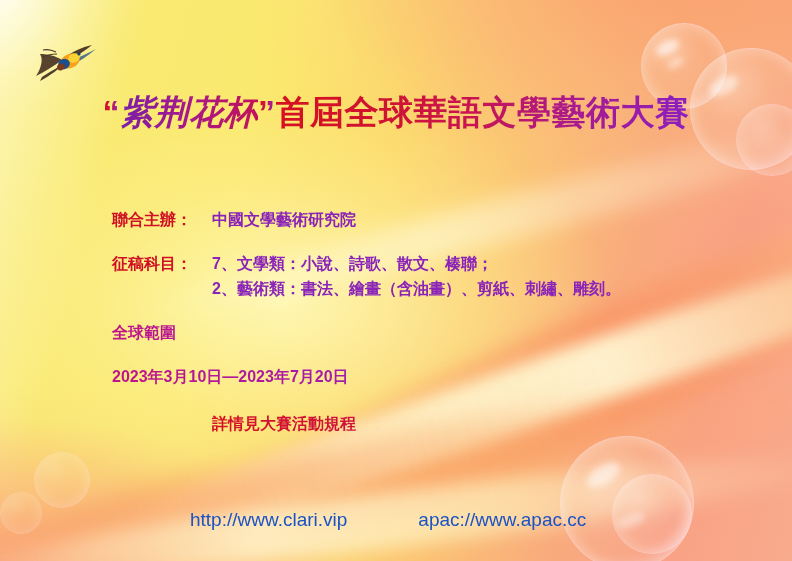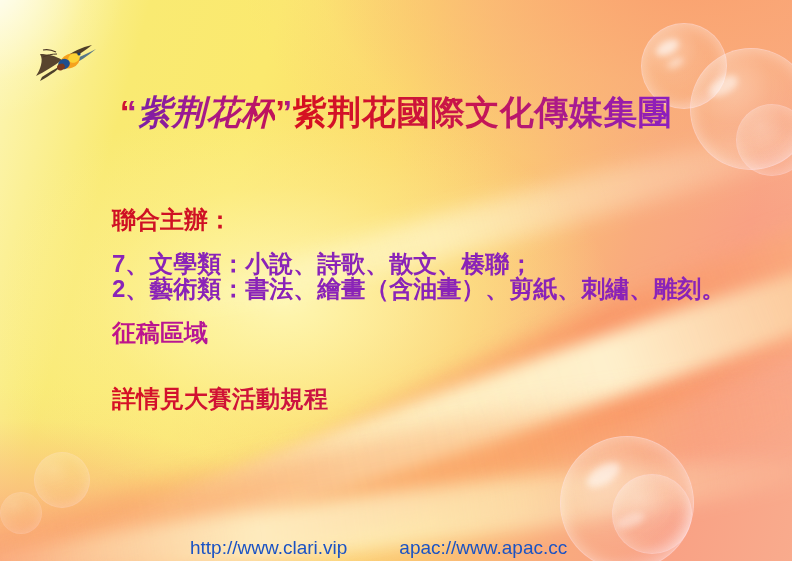--- a/index.html
+++ b/index.html
@@ -199,21 +199,21 @@
     color: transparent;
     margin-top: 28px;
     -webkit-text-fill-color: transparent;
   }
 
   .body-block {
     position: absolute;
     left: 112px;
     top: 207px;
     width: 660px;
-    font-size: 24px;
+    font-size: 16px;
     line-height: 25px;
   }
   .row {
     display: flex;
     align-items: flex-start;
     white-space: nowrap;
   }
   .row-gap-top { margin-top: 19px; }
   .label {
     width: 100px;
@@ -230,37 +230,37 @@
   .val-grad {
     font-weight: bold;
     background: linear-gradient(90deg, #c0138a 0%, #9a1fb4 45%, #8a23bd 100%);
     -webkit-background-clip: text;
     background-clip: text;
     color: transparent;
     -webkit-text-fill-color: transparent;
   }
   .note {
     margin-top: 22px;
+    margin-left: 100px;
     font-weight: bold;
     white-space: nowrap;
     background: linear-gradient(90deg, #d61024 0%, #c2155c 55%, #8f21b4 100%);
     -webkit-background-clip: text;
     background-clip: text;
     color: transparent;
     -webkit-text-fill-color: transparent;
   }
 
   .links {
     position: absolute;
     left: 190px;
     top: 509px;
     display: flex;
-    gap: 52px;
+    gap: 71px;
     font-size: 19px;
-    margin-top: 28px;
   }
   .link {
     color: #1b53c4;
     text-decoration: none;
     white-space: nowrap;
   }
 </style>
 </head>
 <body>
 
@@ -304,45 +304,50 @@
     <ellipse cx="40" cy="25" rx="10" ry="7" transform="rotate(-22 40 25)" fill="#f5a21e"></ellipse>
     <ellipse cx="44" cy="22" rx="6" ry="4.5" transform="rotate(-22 44 22)" fill="#fbd234"></ellipse>
     <ellipse cx="34" cy="28" rx="6" ry="5" transform="rotate(-22 34 28)" fill="#1d4f8f"></ellipse>
     <ellipse cx="31" cy="31" rx="4" ry="3.2" transform="rotate(-22 31 31)" fill="#7a3a1e"></ellipse>
     <path d="M26 16 C22 14 17 13 13 14" stroke="#4a3524" stroke-width="1.2" fill="none"></path>
     <path d="M27 18 C22 18 17 19 13 21" stroke="#4a3524" stroke-width="1" fill="none"></path>
     <circle cx="49" cy="18" r="1.6" fill="#163d6b"></circle>
   </svg>
 
   <div class="title">
-    <span class="grad">“</span><span class="script">紫荆花杯</span><span class="grad">”</span><span class="grad">紫荆花國際文化傳媒集團</span>
+    <span class="grad">“</span><span class="script">紫荆花杯</span><span class="grad">”</span><span class="grad">首屆全球華語文學藝術大賽</span>
   </div>
 
   <div class="body-block">
 
     <div class="row">
       <div class="label">聯合主辦：</div>
       <div class="vals">
+        <div class="val">中國文學藝術研究院</div>
       </div>
     </div>
 
     <div class="row row-gap-top">
+      <div class="label">征稿科目：</div>
       <div class="vals">
         <div class="val">7、文學類：小說、詩歌、散文、楱聯；</div>
         <div class="val">2、藝術類：書法、繪畫（含油畫）、剪紙、刺繡、雕刻。</div>
       </div>
     </div>
 
     <div class="row row-gap-top">
       <div class="vals">
-        <div class="val-grad">征稿區域</div>
+        <div class="val-grad">全球範圍</div>
       </div>
     </div>
 
     <div class="row row-gap-top">
+      <div class="vals">
+        <div class="val-grad">2023年3月10日—2023年7月20日</div>
+      </div>
     </div>
 
     <div class="note">詳情見大賽活動規程</div>
   </div>
 
   <div class="links">
     <a class="link" href="#">http://www.clari.vip</a>
     <a class="link" href="#">apac://www.apac.cc</a>
   </div>
 

